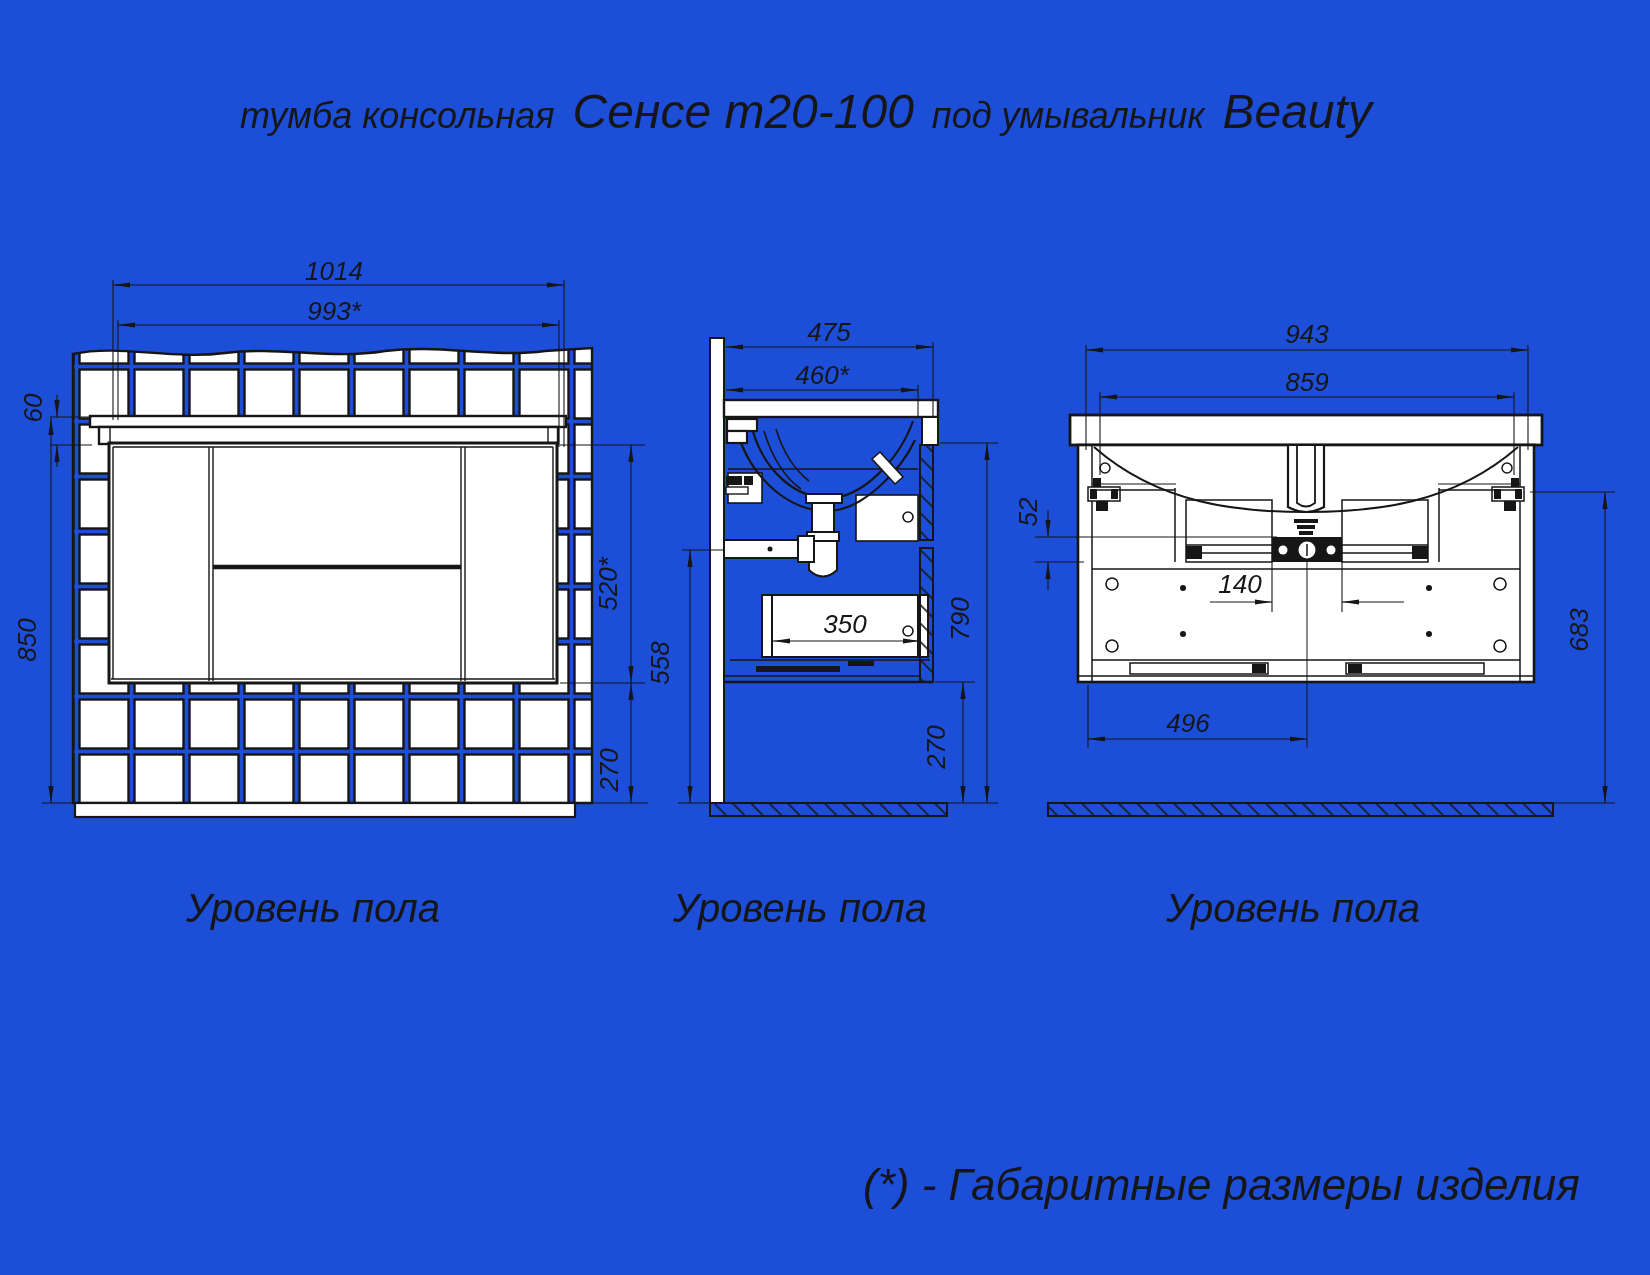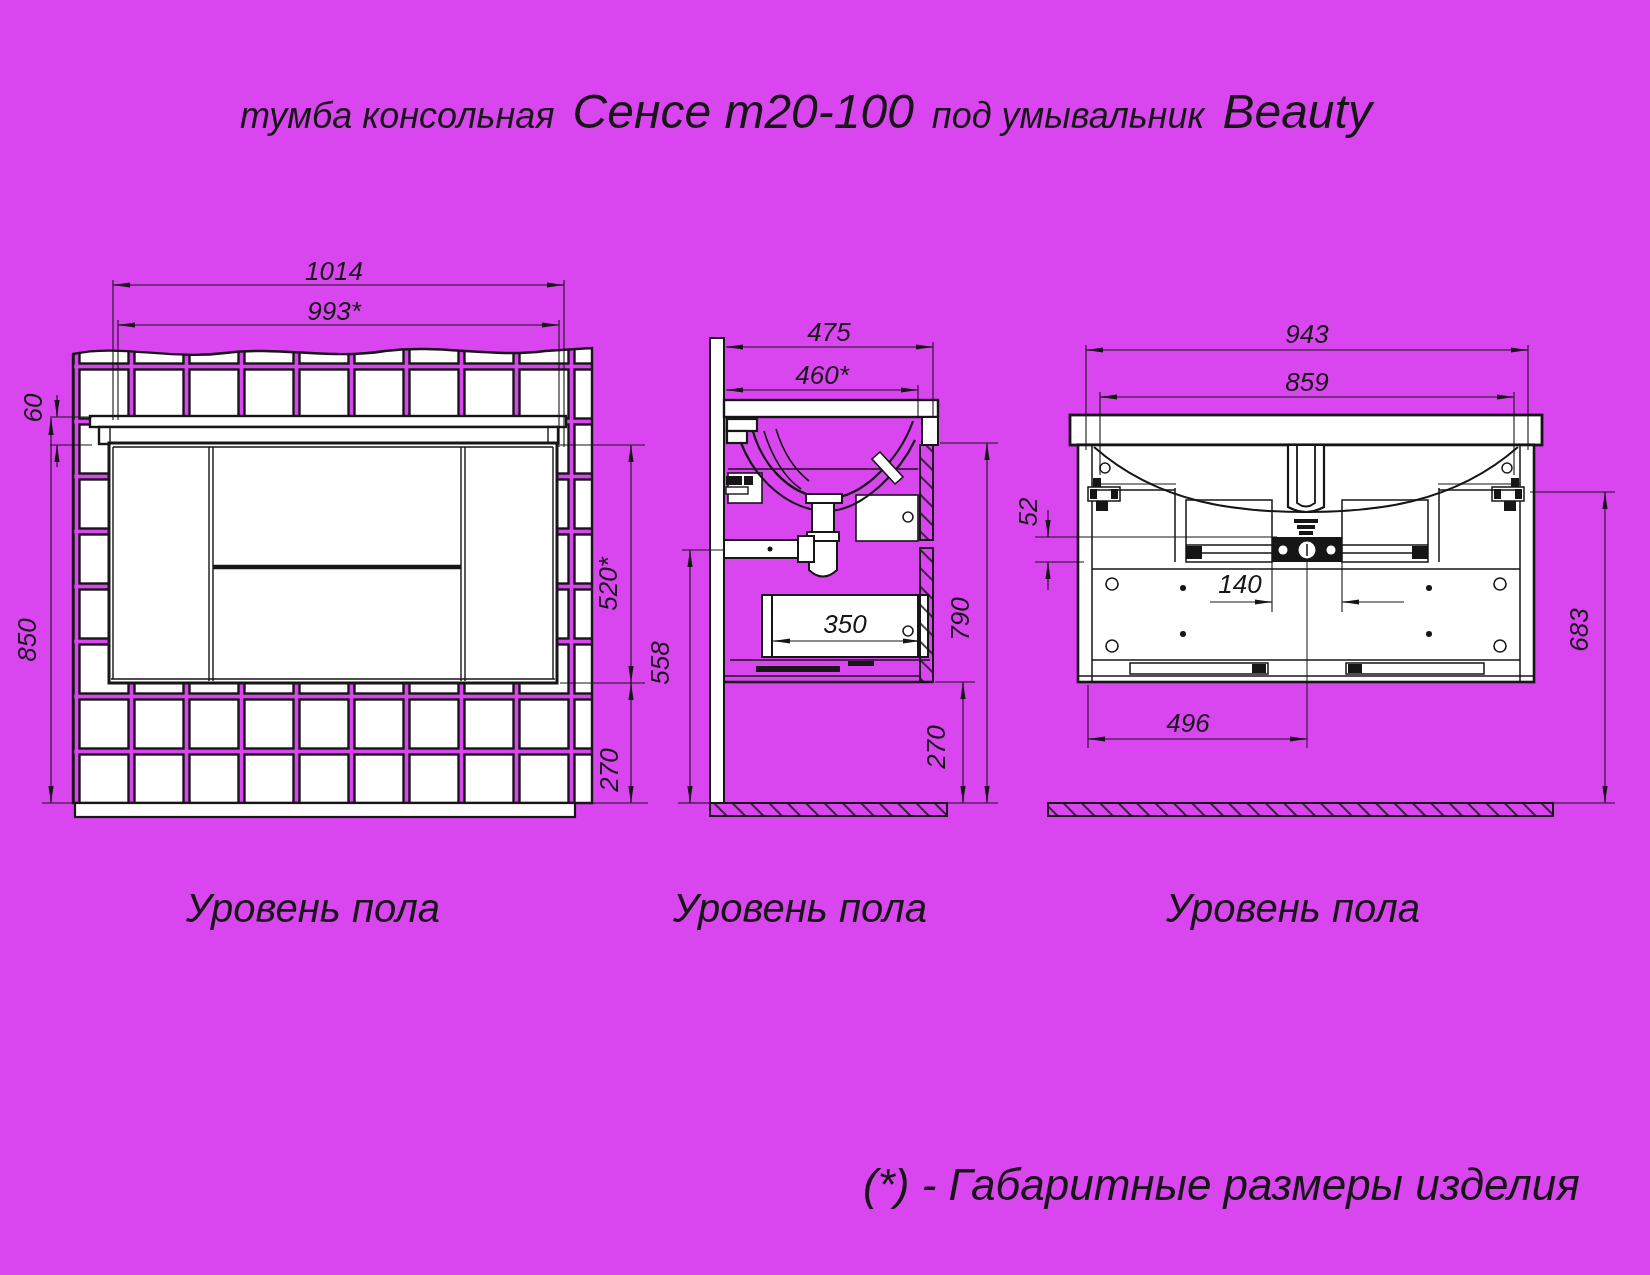--- a/index.html
+++ b/index.html
@@ -1,16 +1,16 @@
 <!DOCTYPE html>
 <html><head>
 <meta charset="utf-8">
 <style>
   html,body{margin:0;padding:0;background:#fff;}
-  .page{position:relative;width:1650px;height:1275px;background:#d946ef;overflow:hidden;}
+  .page{position:relative;width:1650px;height:1275px;background:#1d4ed8;overflow:hidden;}
   svg{position:absolute;left:0;top:0;}
   text{fill:#161616;}
   .t-small{font:italic 36px "Liberation Sans", sans-serif;}
   .t-big{font:italic 48px "Liberation Sans", sans-serif;}
   .dim{font:italic 26px "Liberation Sans", sans-serif;}
   .floorlbl{font:italic 40px "Liberation Sans", sans-serif;}
   .note{font:italic 44px "Liberation Sans", sans-serif;}
   .ln{stroke:#161616;fill:none;}
   .w{fill:#fff;stroke:#161616;}
 </style>

